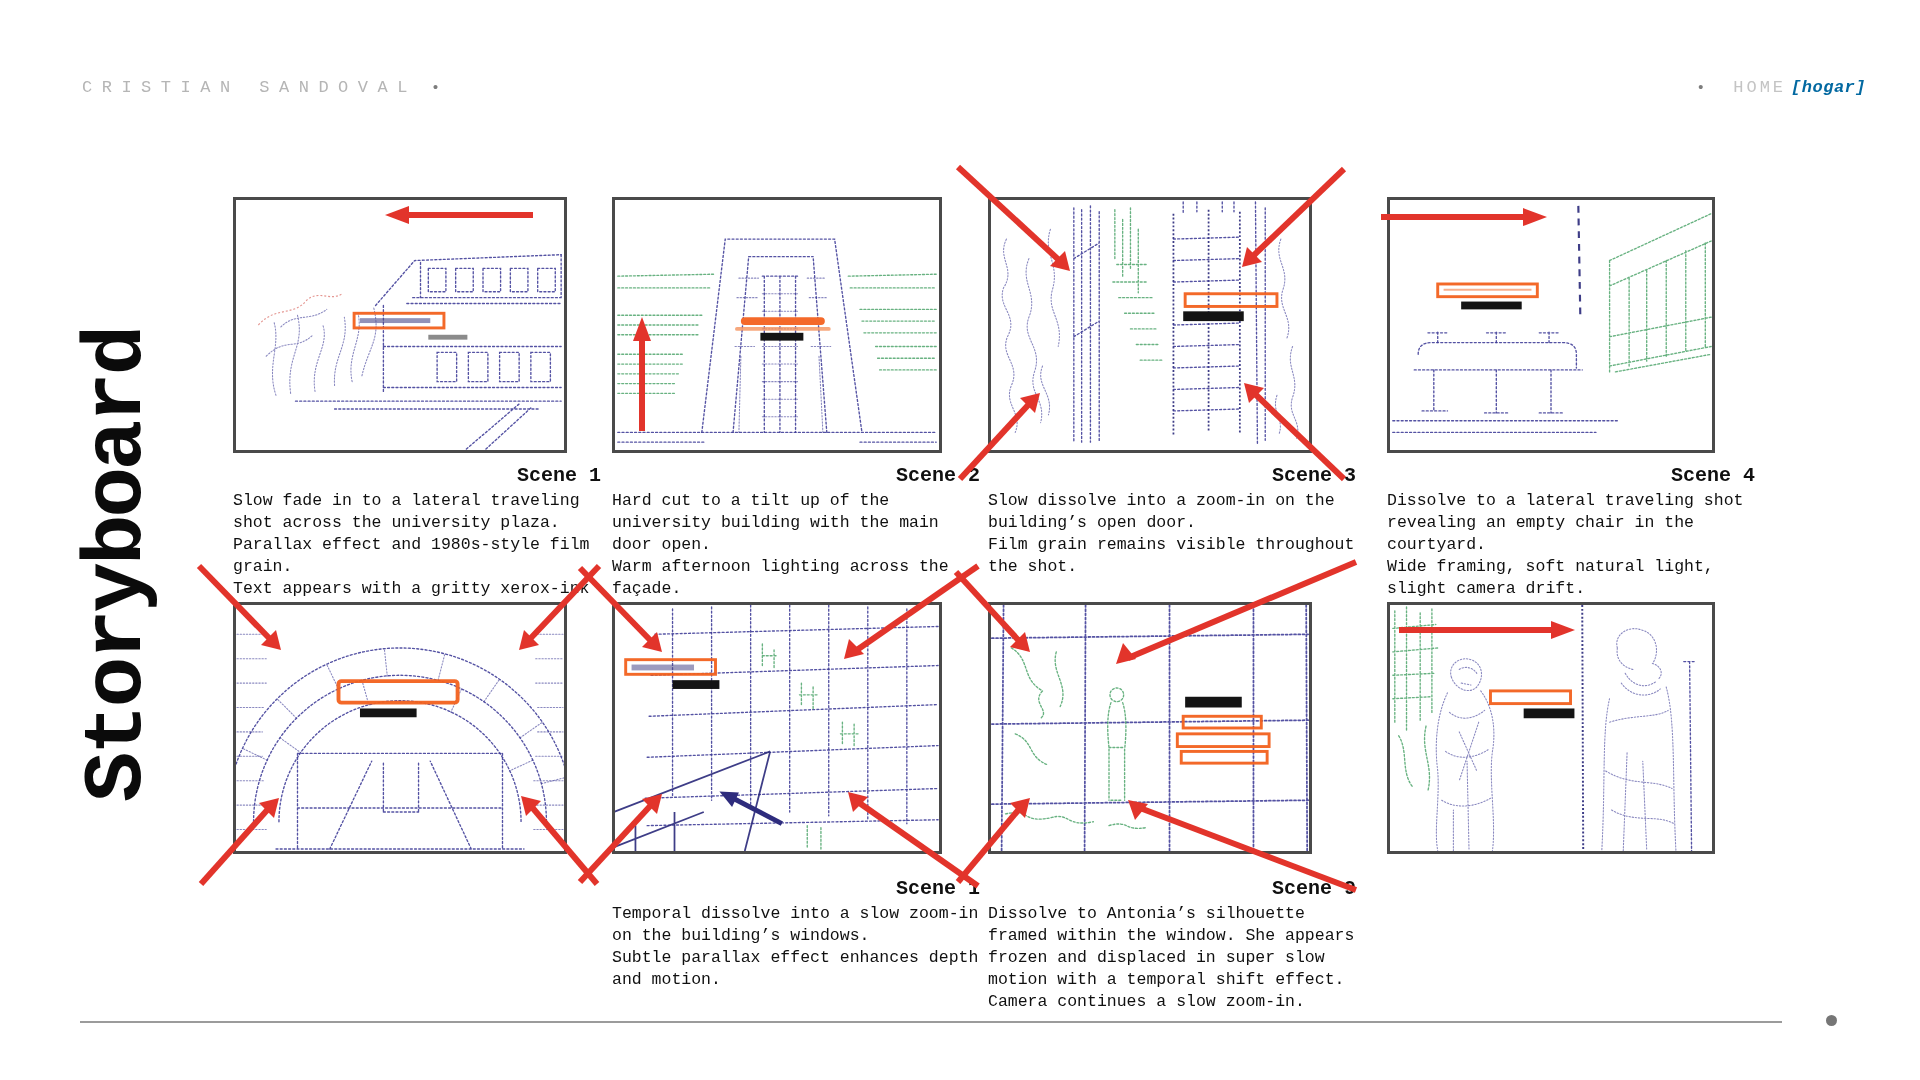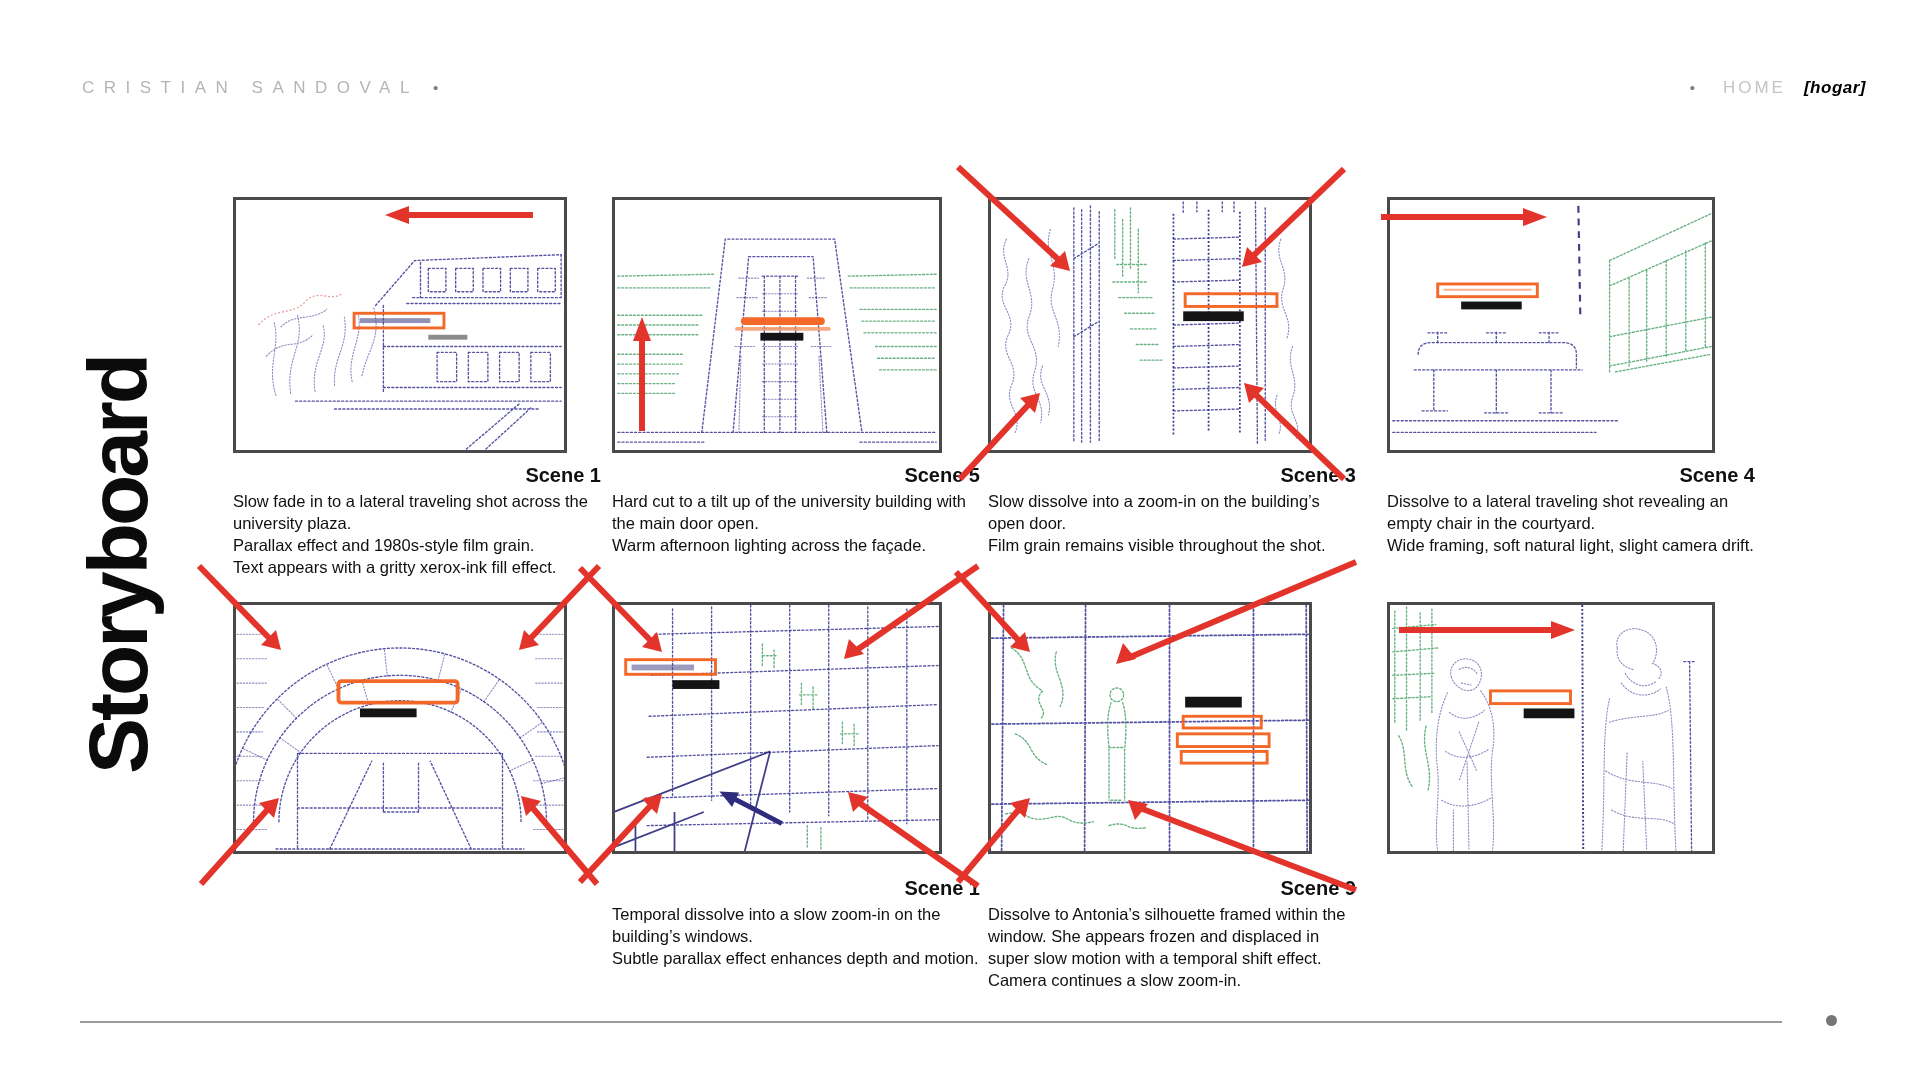--- a/index.html
+++ b/index.html
@@ -1,26 +1,26 @@
 <!DOCTYPE html>
 <html><head>
 <meta charset="utf-8">
 <style>
   html,body{margin:0;padding:0;background:#fff;}
   .page{position:relative;width:1920px;height:1080px;background:#ffffff;overflow:hidden;
-        font-family:Liberation Sans, sans-serif;}
+        font-family:Liberation Mono, monospace;}
 
   
   .author{position:absolute;left:82px;top:78px;font-size:17px;letter-spacing:9.5px;
           color:#b5b5b5;white-space:nowrap;}
   .author .dot{color:#7d7d7d;letter-spacing:0;margin-left:14px;font-size:15px;}
   .home{position:absolute;right:54px;top:78px;font-size:17px;color:#c4c4c4;white-space:nowrap;}
   .home .dot{color:#7d7d7d;margin-right:28px;font-size:15px;}
   .home .home-label{letter-spacing:3px;color:#c4c4c4;text-align:right;}
-  .home .home-tr{font-weight:bold;font-style:italic;color:#000000;margin-left:18px;letter-spacing:0.5px;}
+  .home .home-tr{font-weight:bold;font-style:italic;color:#0369a1;margin-left:5px;letter-spacing:0.5px;}
 
   
   .vtitle{position:absolute;left:-142px;top:510px;width:520px;height:110px;
           transform:rotate(-90deg);text-align:center;font-size:84px;font-weight:bold;
           letter-spacing:-3px;color:#0b0b0b;line-height:110px;}
 
   
   .cell{position:absolute;}
   .frame{position:absolute;inset:0;border:3px solid #4a4a4a;background:#fff;overflow:hidden;}
   .sketch{position:absolute;left:0;top:0;width:100%;height:100%;}
@@ -109,21 +109,21 @@
         <rect x="122" y="130" width="98" height="4" rx="2" fill="#f4925e" opacity=".8"></rect>
         <rect class="blk" x="148" y="136" width="44" height="8"></rect>
       </svg>
     </div>
     <svg class="arrows rd" viewBox="0 0 330 256">
       <line x1="30" y1="234" x2="30" y2="142"></line>
         <polygon points="30,120 21,144 39,144"></polygon>
     </svg>
   </div>
   <div class="caption" style="left:612px;top:464px">
-    <div class="scene-title">Scene 5</div>
+    <div class="scene-title">Scene 2</div>
     <div class="scene-desc">Hard cut to a tilt up of the university building with the main door open.
 Warm afternoon lighting across the façade.</div>
   </div>
 
   <div class="cell" style="left:988px;top:197px;width:324px;height:256px">
     <div class="frame">
       <svg class="sketch" viewBox="0 0 324 256">
         <path class="sk2" d="M15,40 C5,60 25,70 12,90 C5,110 28,118 16,140 C8,160 30,168 20,190 C12,210 32,218 24,238 M38,60 C28,85 48,95 38,120 C30,142 52,150 44,175 C36,198 56,204 50,228 M60,30 C52,55 70,65 62,92 C56,115 74,122 68,150 M52,170 C44,190 64,198 58,220"></path>
         <path class="sk" d="M84,8 L84,248 M92,10 L92,248 M101,6 L101,248 M110,12 L110,248 M84,60 L110,44 M84,140 L110,124"></path>
         <path class="gr" d="M126,10 L126,60 M134,20 L134,80 M142,8 L142,70 M150,30 L150,95 M128,66 L158,66 M124,84 L160,84 M130,100 L164,100 M136,116 L168,116 M142,132 L170,132 M148,148 L172,148 M152,164 L174,164"></path>

